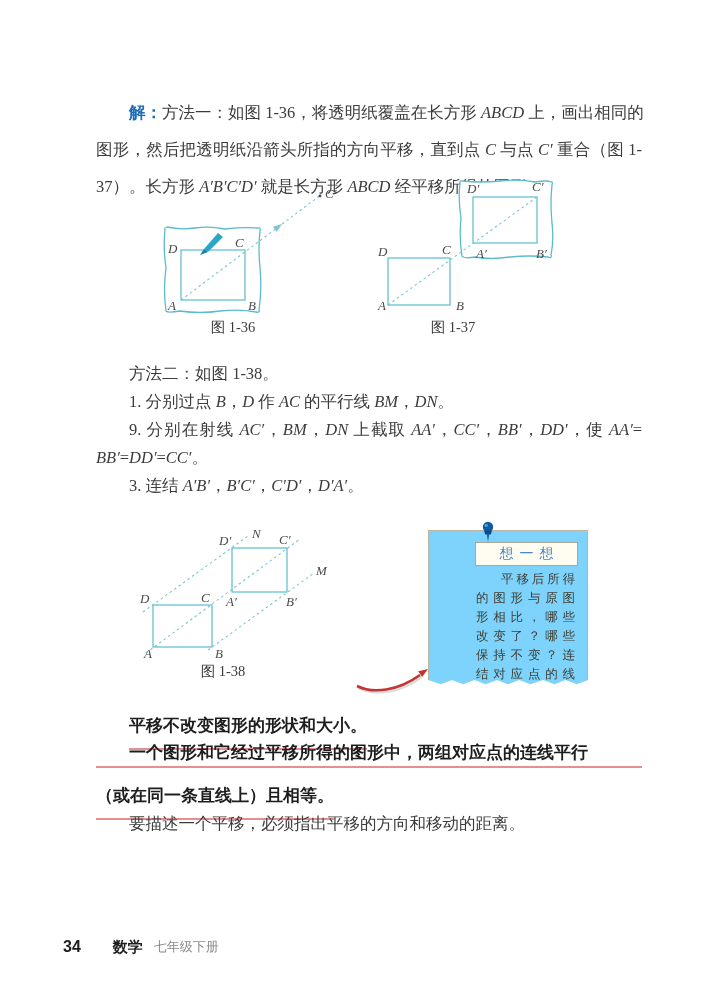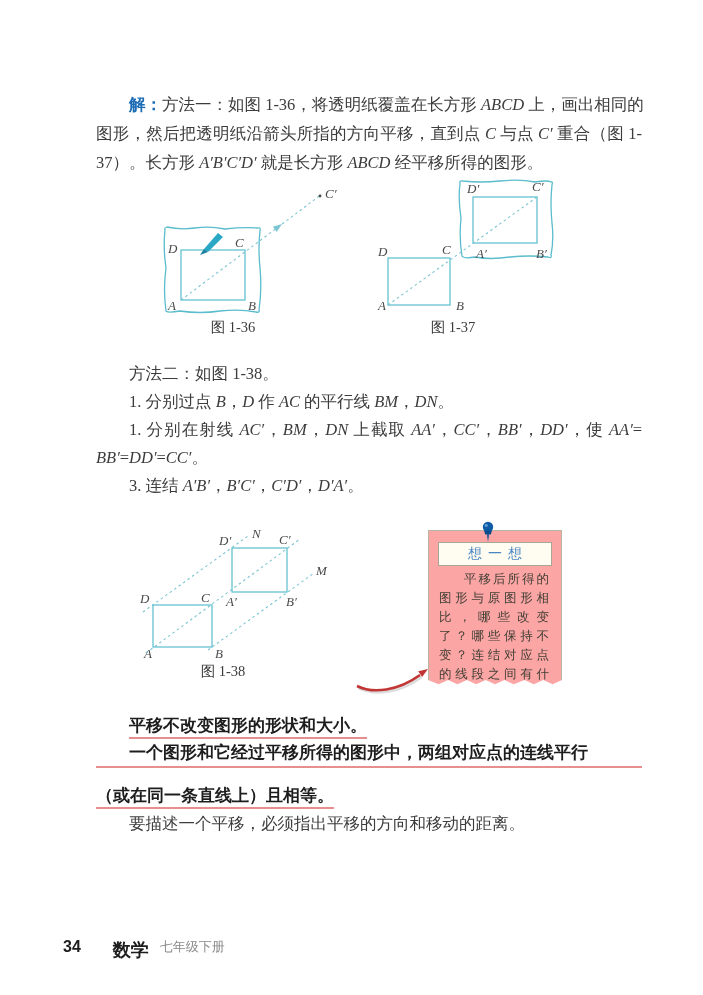--- a/index.html
+++ b/index.html
@@ -3,48 +3,48 @@
 <meta charset="utf-8">
 <style>
   html,body{margin:0;padding:0;background:#ffffff;}
   #page{position:relative;width:703px;height:995px;background:#fff;overflow:hidden;
         font-family:"Liberation Serif",serif;color:#3c3c3c;}
   .block{position:absolute;left:96px;width:546px;}
   .line{font-size:16.5px;line-height:28px;height:28px;white-space:nowrap;color:#3c3c3c;
         text-align:justify;}
   .line.ind{text-indent:33px;}
   .line.j{text-align-last:justify;}
-  .p1line{line-height:29px;height:29px;}
+  .p1line{line-height:29px;height:29px;margin-top:8px;}
   .m{font-family:"Liberation Serif",serif;font-style:italic;}
   .solution-prefix{color:#1b6cb5;font-weight:bold;font-family:"Liberation Sans",sans-serif;}
   .cap{position:absolute;width:120px;text-align:center;font-size:14.5px;color:#3b3b3b;}
   .lbl{font-family:"Liberation Serif",serif;font-style:italic;font-size:13px;fill:#4a4a4a;}
   .figline{stroke:#66c2d1;stroke-width:1.3;fill:none;}
   .dash{stroke:#7cc5d2;stroke-width:1.1;fill:none;stroke-dasharray:2.5 3;}
   .paper{stroke:#5abccd;stroke-width:1.3;fill:#ffffff;}
   
-  .note{position:absolute;left:428px;top:530px;width:134px;height:158px;
-        background:#fca5a5;border:1px solid #b8b5a0;box-sizing:border-box;
+  .note{position:absolute;left:428px;top:530px;width:160px;height:158px;
+        background:#7dd3fc;border:1px solid #b8b5a0;box-sizing:border-box;
         clip-path:polygon(0 0,100% 0,100% 95%,93% 97.6%,86% 95%,79% 97.6%,72% 95%,64% 97.6%,57% 95%,50% 97.6%,43% 95%,36% 97.6%,29% 95%,22% 97.6%,15% 95%,8% 97.6%,0 95%);
-        filter:drop-shadow(2px 3px 2px rgba(0,0,0,0.18));}
+        filter:drop-shadow(2px 3px 2px rgba(0,0,0,0.18));padding-left:37px;}
   .note-title{margin:11px 9px 4px 9px;border:1px solid #a9a694;background:#fffdf2;
         text-align:center;font-size:14px;letter-spacing:6px;color:#4a86c2;
         padding:2px 0 2px 6px;font-family:"Liberation Serif",serif;}
   .note-body{margin:4px 10px 0 10px;font-size:12.5px;line-height:19px;letter-spacing:2px;
         color:#3f3e33;text-indent:2em;text-align:justify;font-family:"Liberation Serif",serif;}
   
   .bline{font-family:"Liberation Sans",sans-serif;font-weight:700;font-size:17px;
         line-height:28px;height:28px;white-space:nowrap;color:#1d1d1d;text-align:justify;}
-  .ul{border-bottom:2px solid #e78f8f;padding-bottom:2px;}
+  .ul{border-bottom:2px solid #e78f8f;padding-bottom:13px;}
   .ulfull{border-bottom:2px solid #e78f8f;}
   
   .footer{position:absolute;left:63px;top:938px;display:flex;align-items:flex-start;
         font-family:"Liberation Sans",sans-serif;}
   .pgnum{font-size:16px;font-weight:700;color:#1d1d1d;}
-  .subject{font-size:18px;font-weight:700;color:#1d1d1d;margin-left:32px;}
+  .subject{font-size:15px;font-weight:700;color:#1d1d1d;margin-left:32px;}
   .edition{font-size:13px;color:#8a8a8a;margin-left:11px;}
 </style>
 </head>
 <body>
 
 <div id="page">
 
   <div class="block" style="top:90px;">
     <div class="line p1line j"><span style="display:inline-block;width:33px;"></span><span class="solution-prefix">解：</span><span><span>方法一：如图 1-36，将透明纸覆盖在长方形 </span><span class="m">ABCD</span><span> 上，画出相同的</span></span></div>
     <div class="line p1line j"><span>图形，然后把透明纸沿箭头所指的方向平移，直到点 </span><span class="m">C</span><span> 与点 </span><span class="m">C′</span><span> 重合（图 1-</span></div>
@@ -81,21 +81,21 @@
     <text class="lbl" x="97" y="15">D′</text>
     <text class="lbl" x="162" y="13">C′</text>
     <text class="lbl" x="106" y="80">A′</text>
     <text class="lbl" x="166" y="80">B′</text>
   </svg>
   <div class="cap" style="left:393px;top:318px;">图 1-37</div>
 
   <div class="block" style="top:360px;">
     <div class="line ind"><span>方法二：如图 1-38。</span></div>
     <div class="line ind"><span>1. 分别过点 </span><span class="m">B</span><span>，</span><span class="m">D</span><span> 作 </span><span class="m">AC</span><span> 的平行线 </span><span class="m">BM</span><span>，</span><span class="m">DN</span><span>。</span></div>
-    <div class="line ind j"><span>1. 分别在射线 </span><span class="m">AC′</span><span>，</span><span class="m">BM</span><span>，</span><span class="m">DN</span><span> 上截取 </span><span class="m">AA′</span><span>，</span><span class="m">CC′</span><span>，</span><span class="m">BB′</span><span>，</span><span class="m">DD′</span><span>，使 </span><span class="m">AA′</span><span>=</span></div>
+    <div class="line ind j"><span>9. 分别在射线 </span><span class="m">AC′</span><span>，</span><span class="m">BM</span><span>，</span><span class="m">DN</span><span> 上截取 </span><span class="m">AA′</span><span>，</span><span class="m">CC′</span><span>，</span><span class="m">BB′</span><span>，</span><span class="m">DD′</span><span>，使 </span><span class="m">AA′</span><span>=</span></div>
     <div class="line"><span class="m">BB′</span><span>=</span><span class="m">DD′</span><span>=</span><span class="m">CC′</span><span>。</span></div>
     <div class="line ind"><span>3. 连结 </span><span class="m">A′B′</span><span>，</span><span class="m">B′C′</span><span>，</span><span class="m">C′D′</span><span>，</span><span class="m">D′A′</span><span>。</span></div>
   </div>
 
   <svg width="215" height="135" style="position:absolute;left:130px;top:525px;">
     <line class="dash" x1="13" y1="87" x2="118" y2="11"></line>
     <line class="dash" x1="16" y1="128" x2="170" y2="14"></line>
     <line class="dash" x1="78" y1="125" x2="184" y2="48"></line>
     <rect class="figline" x="23" y="80" width="59" height="42"></rect>
     <rect class="figline" x="102" y="23" width="55" height="44"></rect>

